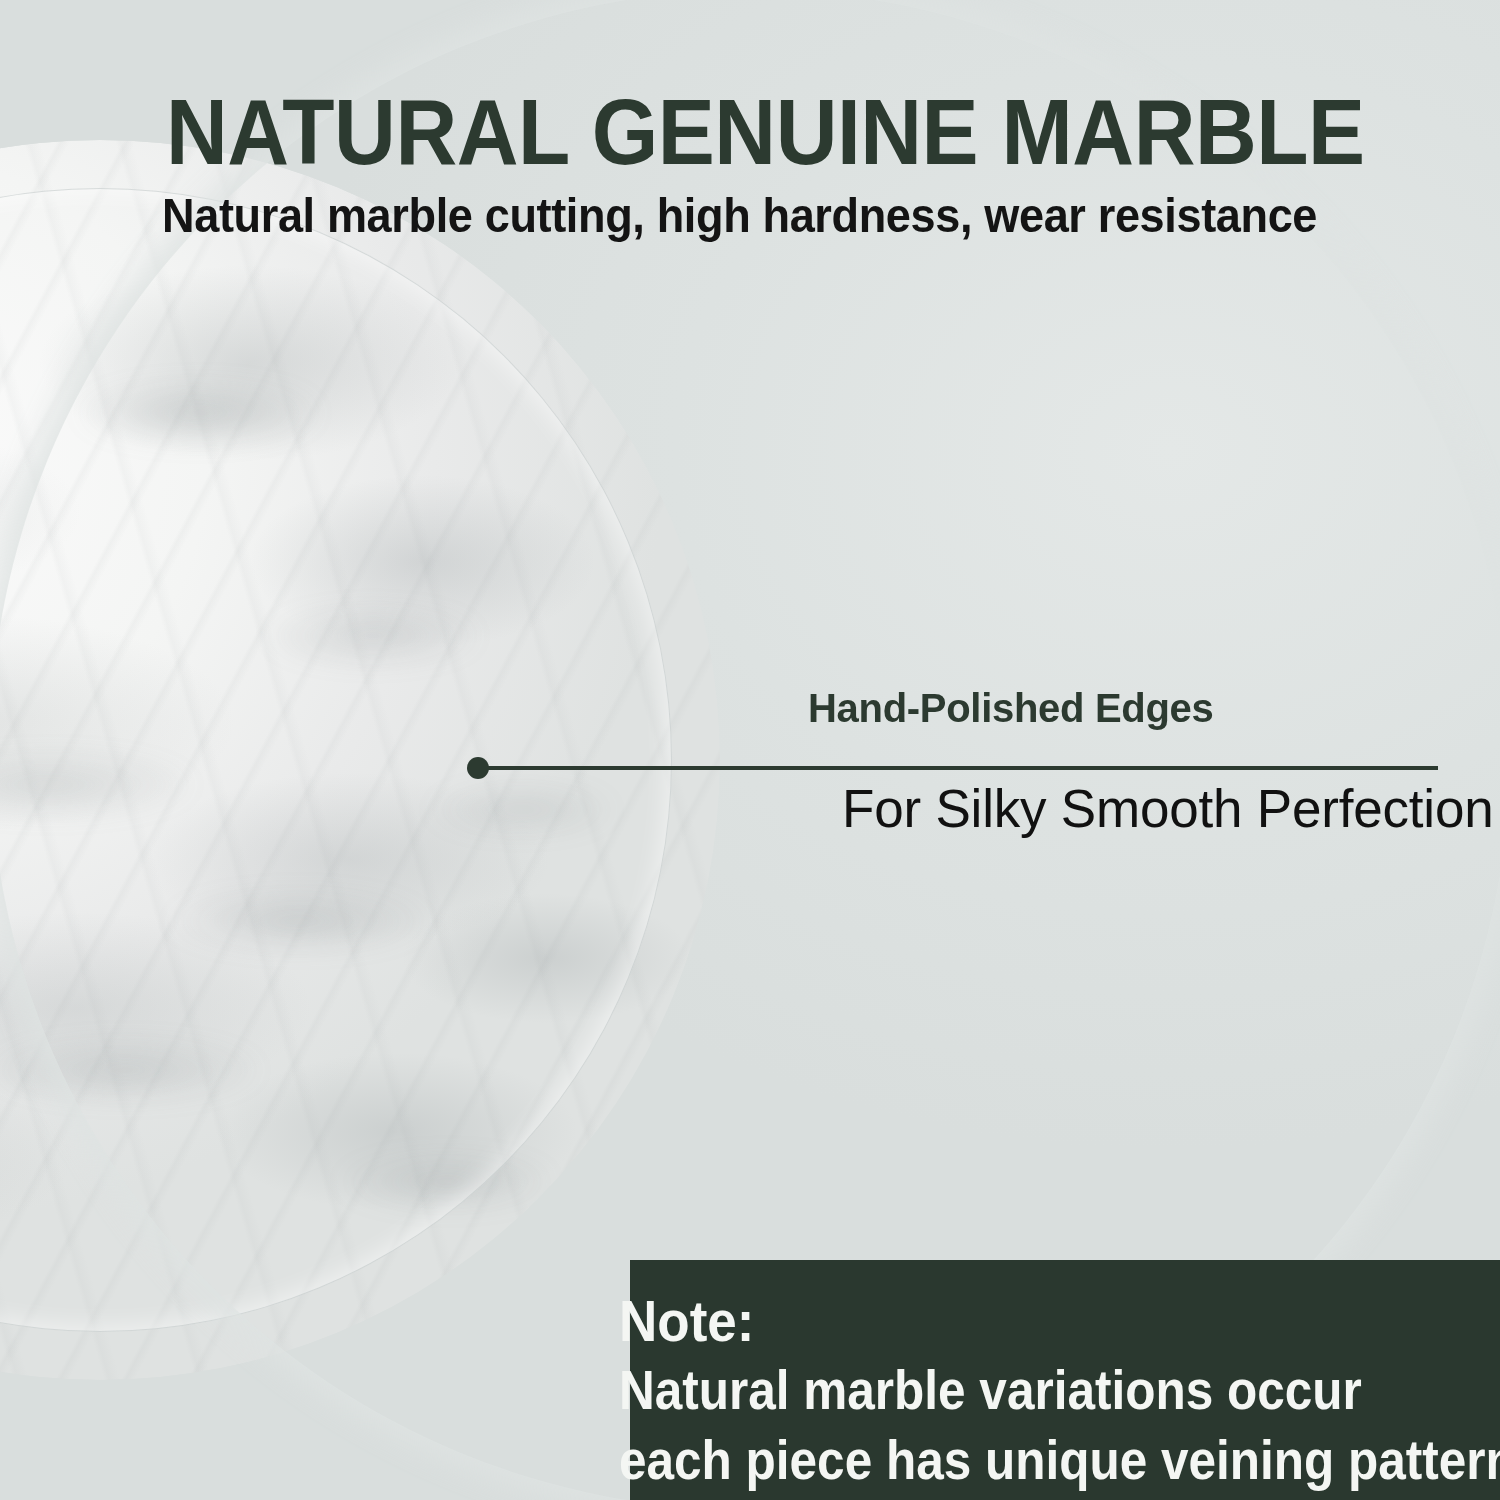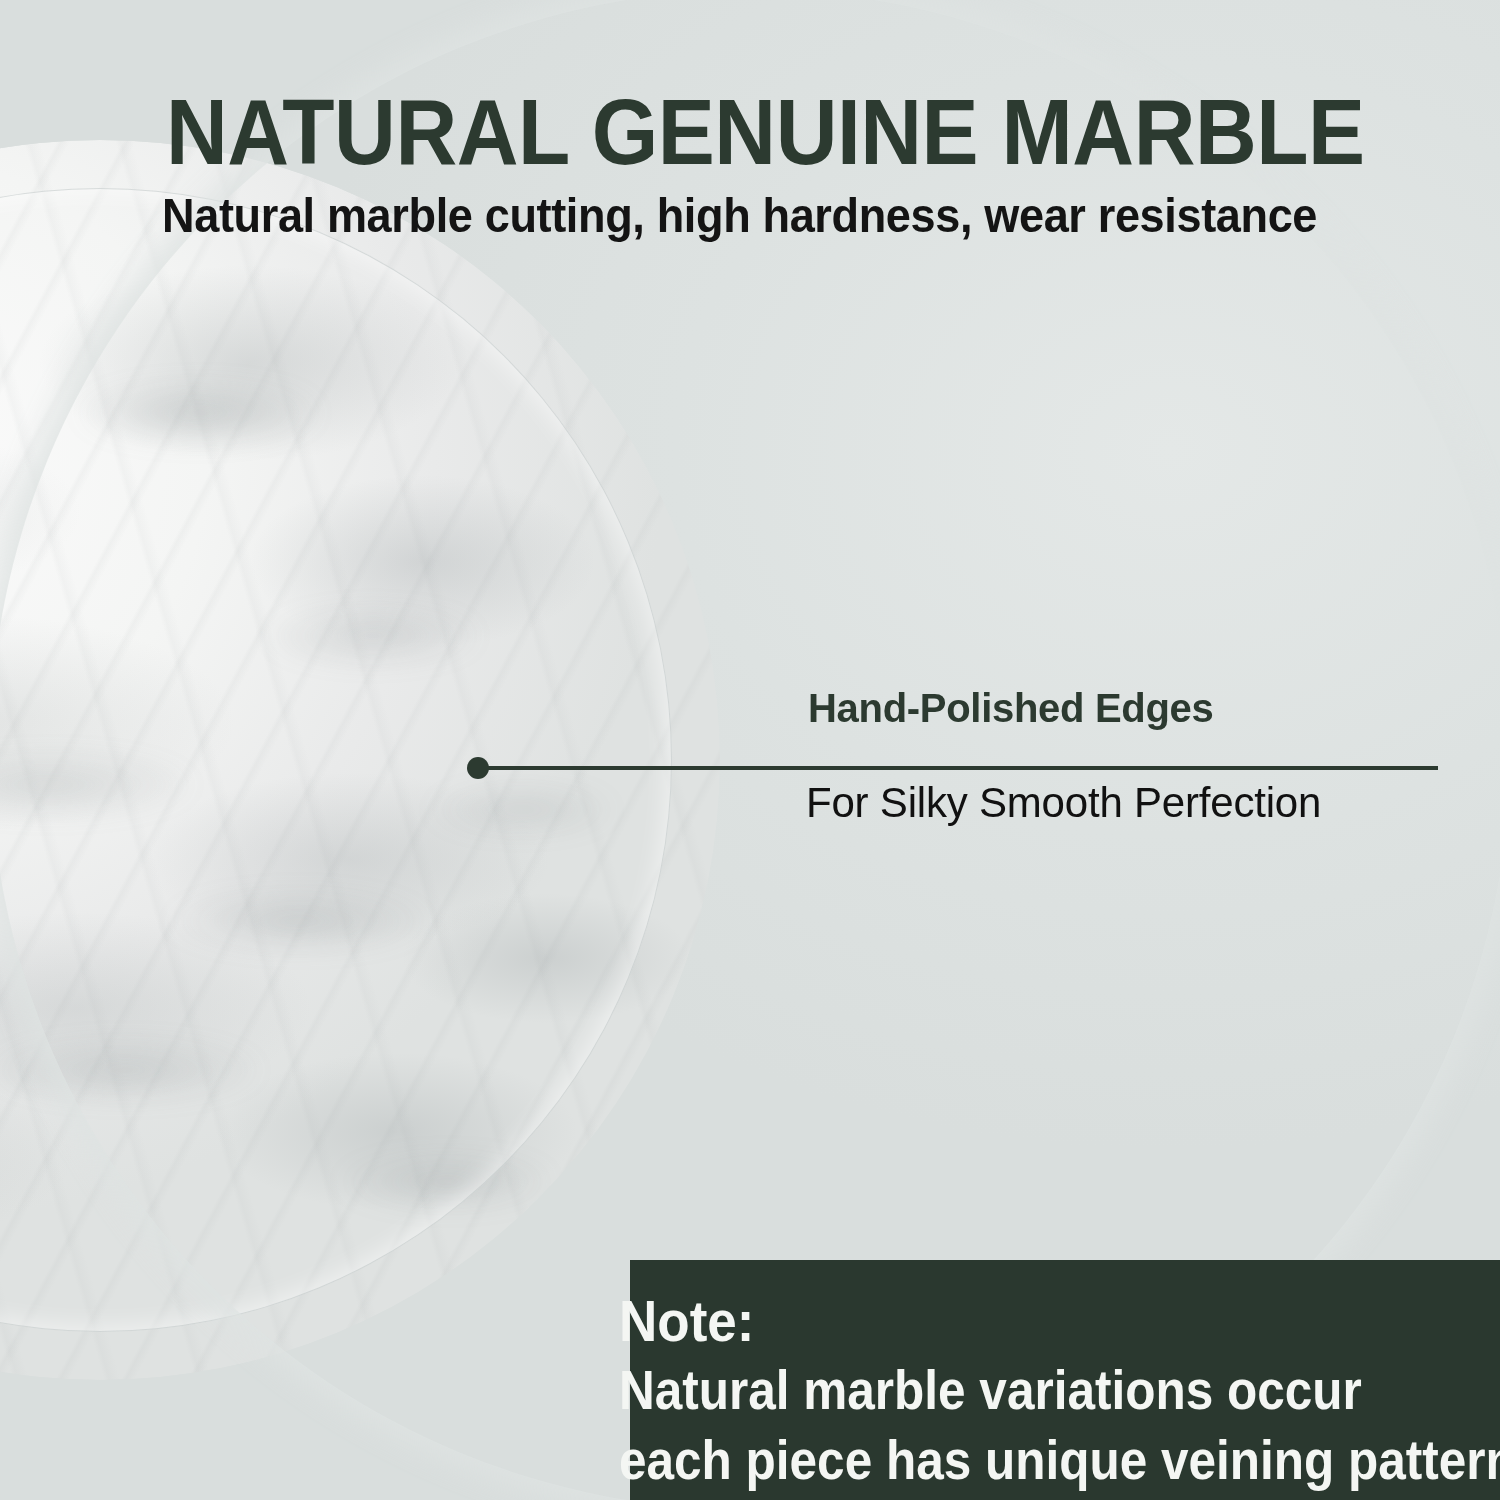--- a/index.html
+++ b/index.html
@@ -178,23 +178,23 @@
     font-size: 40px;
     line-height: 1;
     font-weight: 700;
     letter-spacing: -0.3px;
     color: #2c3a30;
     white-space: nowrap;
   }
 
   .callout-sub {
     position: absolute;
-    left: 806px;
+    left: 842px;
     top: 782px;
-    font-size: 42px;
+    font-size: 53px;
     line-height: 1;
     font-weight: 400;
     letter-spacing: -0.2px;
     color: #111111;
     white-space: nowrap;
   }
 
   
   .note-panel {
     position: absolute;

